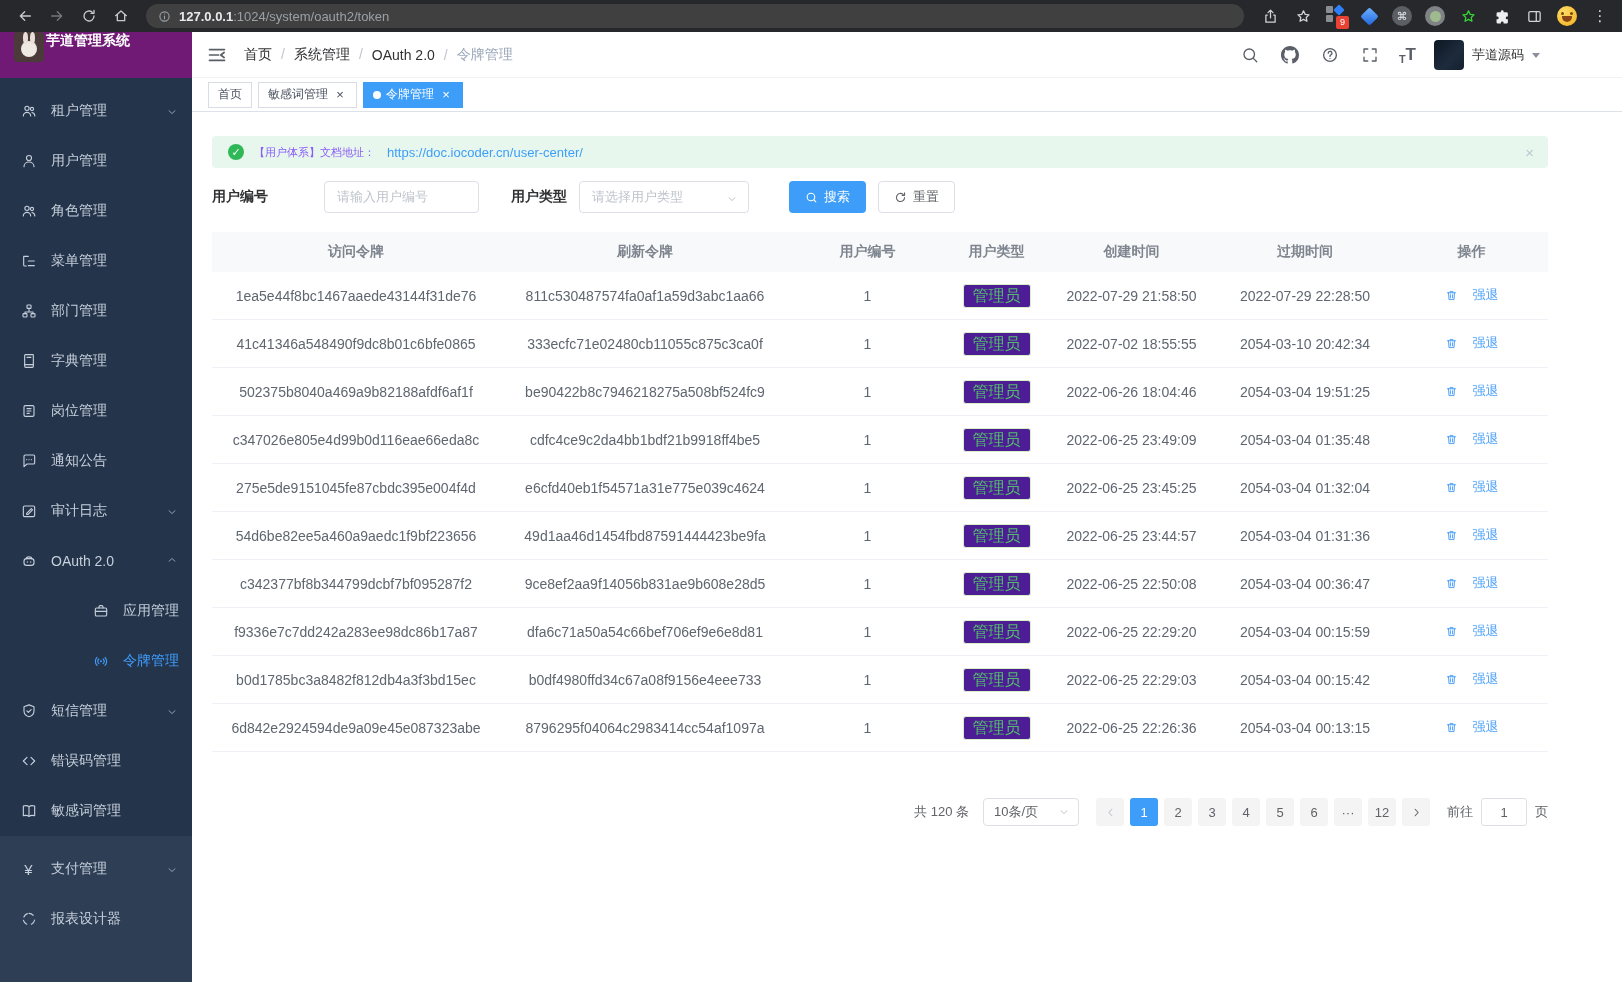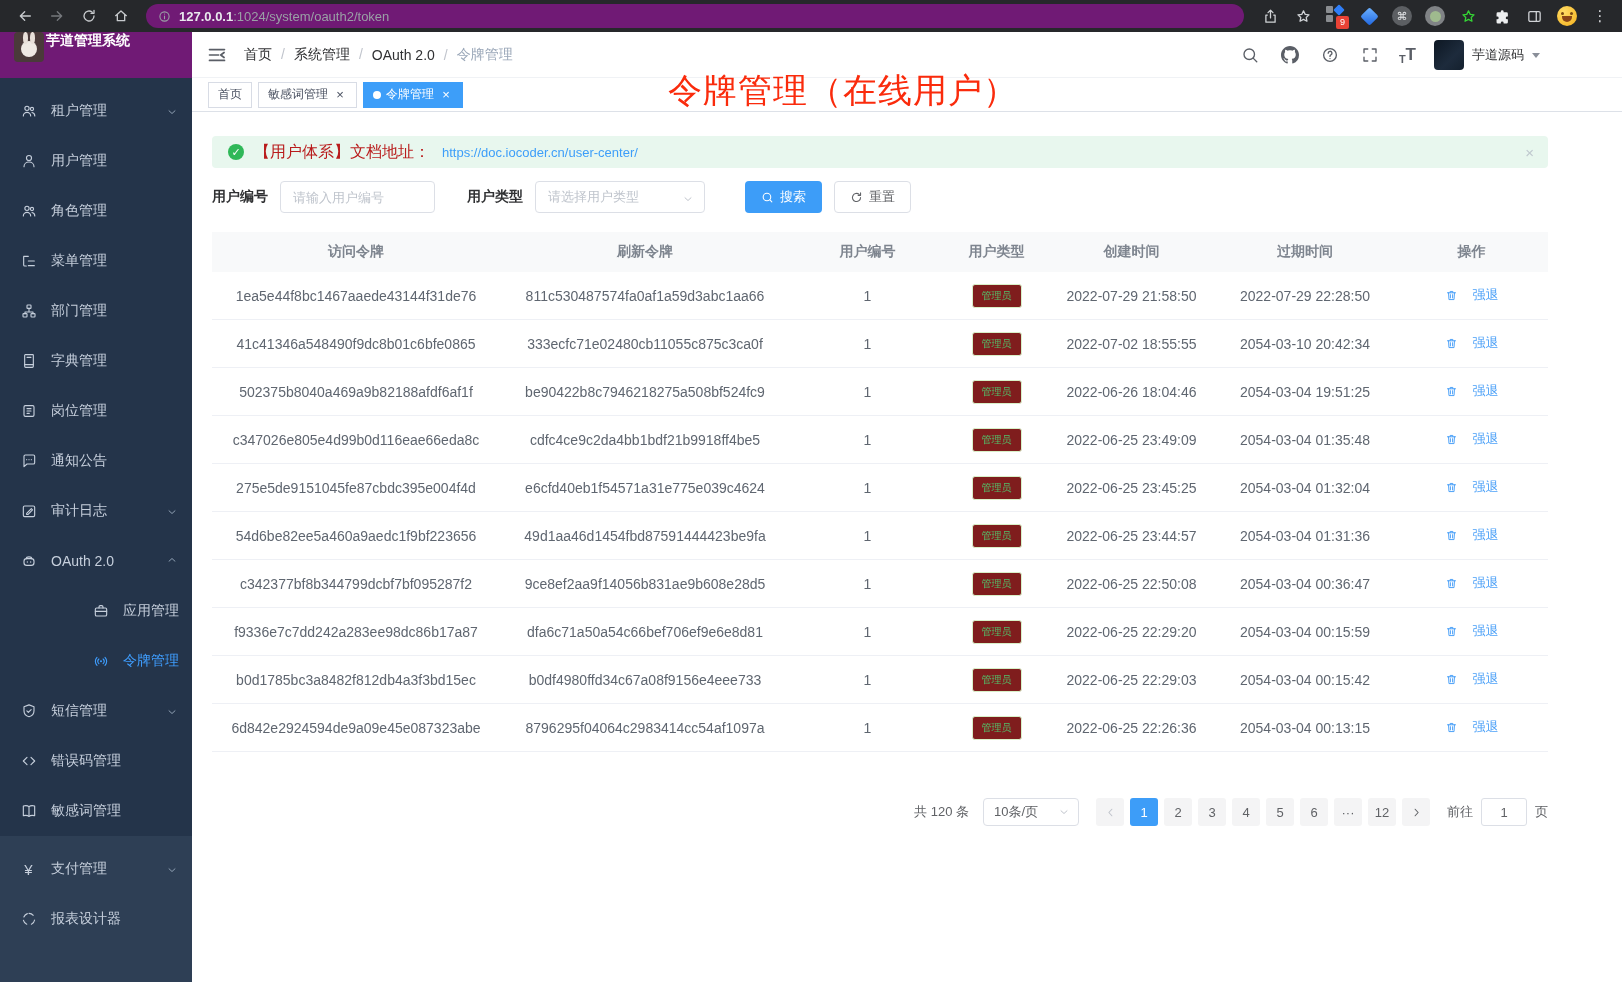--- a/index.html
+++ b/index.html
@@ -3,21 +3,21 @@
 <meta charset="utf-8">
 <style>
   * { margin:0; padding:0; box-sizing:border-box; }
   html,body { width:1622px; height:982px; overflow:hidden; font-family:"Liberation Sans","DejaVu Sans",sans-serif; background:#fff; }
 
   
   .browser-bar { height:32px; background:#26282b; display:flex; align-items:center; padding:0 10px; gap:2px; }
   .nav-btn { width:30px; height:28px; display:flex; align-items:center; justify-content:center; color:#c7cacd; flex:0 0 auto; }
   .nav-btn svg { width:16px; height:16px; stroke:currentColor; fill:none; stroke-width:2; stroke-linecap:round; stroke-linejoin:round; }
   .nav-btn.dim { color:#75787c; }
-  .omnibox { flex:1 1 auto; max-width:1150px; height:24px; border-radius:12px; background:#701a75; display:flex; align-items:center; padding:0 12px; gap:8px; margin:0 8px; }
+  .omnibox { flex:1 1 auto; max-width:1150px; height:24px; border-radius:12px; background:#404040; display:flex; align-items:center; padding:0 12px; gap:8px; margin:0 8px; }
   .omnibox .info-ic { color:#9aa0a6; display:flex; }
   .omnibox .info-ic svg { width:13px; height:13px; stroke:currentColor; fill:none; stroke-width:2; stroke-linecap:round; }
   .url { font-size:13px; color:#e8eaed; white-space:nowrap; }
   .url .sec { color:#9aa0a6; }
   .chrome-right { display:flex; align-items:center; gap:9px; margin-left:4px; }
   .chrome-ic { width:24px; height:24px; display:flex; align-items:center; justify-content:center; color:#d0d3d6; position:relative; }
   .chrome-ic svg { width:17px; height:17px; stroke:currentColor; fill:none; stroke-width:1.8; stroke-linecap:round; stroke-linejoin:round; }
   .ext-cluster { width:20px; height:20px; position:relative; }
   .ext-cluster .sq { position:absolute; width:7px; height:7px; background:#8a8d91; border-radius:1px; }
   .ext-cluster .sq.a { left:0; top:0; }
@@ -81,45 +81,45 @@
   .tag { height:26px; display:flex; align-items:center; gap:5px; padding:0 9px; border:1px solid #d8dce5; background:#fff; color:#495060; font-size:12px; cursor:pointer; white-space:nowrap; }
   .tag.active { background:#3d9ef9; border-color:#3d9ef9; color:#fff; }
   .tag-dot { width:8px; height:8px; border-radius:50%; background:#fff; }
   .tag-close { font-size:13px; line-height:13px; width:14px; height:14px; text-align:center; border-radius:50%; }
 
   .annotation { position:absolute; left:476px; top:36px; font-size:34px; font-weight:500; color:#fa2b0c; z-index:20; white-space:nowrap; letter-spacing:1px; }
 
   .content { padding:24px 0 0 20px; width:1356px; }
   .alert { width:1336px; height:32px; background:#e8f7ee; border-radius:4px; display:flex; align-items:center; padding:0 16px; gap:10px; position:relative; }
   .check-ic { width:16px; height:16px; border-radius:50%; background:#2fb858; color:#fff; font-size:11px; display:flex; align-items:center; justify-content:center; flex:0 0 16px; }
-  .alert-text { font-size:16px; color:#b91c1c; }
+  .alert-text { font-size:11px; color:#8b5cf6; }
   .alert-link { font-size:13px; color:#3d9ef9; text-decoration:none; margin-left:2px; }
   .alert-close { position:absolute; right:14px; top:50%; transform:translateY(-50%); color:#bfc8ce; font-size:15px; cursor:pointer; }
 
   .filter-row { margin-top:13px; display:flex; align-items:center; }
   .f-label { font-size:14px; font-weight:bold; color:#303133; margin-right:12px; white-space:nowrap; }
-  .f-input { width:155px; height:32px; border:1px solid #dcdfe6; border-radius:4px; padding:0 12px; font-size:13px; color:#606266; font-family:Liberation Sans, sans-serif; }
+  .f-input { width:155px; height:32px; border:1px solid #dcdfe6; border-radius:4px; padding:0 12px; font-size:13px; color:#606266; font-family:Liberation Serif, serif;margin-left:44px; }
   .f-input::placeholder { color:#bfc4cc; }
   .f-select { width:170px; height:32px; border:1px solid #dcdfe6; border-radius:4px; padding:0 10px 0 12px; display:flex; align-items:center; justify-content:space-between; cursor:pointer; margin-right:8px; }
   .f-select .ph { font-size:13px; color:#bfc4cc; }
   .f-select .chev { width:12px; height:12px; color:#c0c4cc; }
   .f-select .chev svg { width:12px; height:12px; stroke:currentColor; fill:none; stroke-width:2; stroke-linecap:round; stroke-linejoin:round; }
   .gap32 { width:32px; flex:0 0 32px; }
   .gap12 { width:12px; flex:0 0 12px; }
   .btn { height:32px; border-radius:4px; display:flex; align-items:center; gap:6px; padding:0 15px; font-size:13px; cursor:pointer; border:1px solid transparent; }
   .btn svg { width:13px; height:13px; stroke:currentColor; fill:none; stroke-width:2; stroke-linecap:round; stroke-linejoin:round; }
   .btn.primary { background:#3d9df8; color:#fff; }
   .btn.plain { background:#fff; border-color:#dcdfe6; color:#606266; }
 
   .table { margin-top:19px; width:1336px; font-size:14px; }
   .trow { display:grid; grid-template-columns:288px 290px 155px 103px 167px 180px 153px; align-items:center; }
   .thead { background:#f8f9fa; height:40px; color:#7e858f; font-weight:bold; }
   .th, .td { text-align:center; padding:0 4px; white-space:nowrap; overflow:hidden; }
   .tbody .trow { height:48px; border-bottom:1px solid #eef0f5; color:#5f6670; }
-  .badge { display:inline-block; padding:0 9px; height:24px; line-height:22px; background:#7f1d1d; border:1px solid #d8f0c8; border-radius:3px; color:#53c06a; font-size:10px; }
+  .badge { display:inline-block; padding:0 9px; height:24px; line-height:22px; background:#4c1d95; border:1px solid #d8f0c8; border-radius:3px; color:#53c06a; font-size:16px; }
   .op-link { display:inline-flex; align-items:center; gap:15px; color:#4ba0f8; font-size:13px; cursor:pointer; }
   .op-link svg { width:13px; height:13px; stroke:currentColor; fill:none; stroke-width:1.8; stroke-linecap:round; stroke-linejoin:round; }
 
   .pagination { width:1336px; margin-top:46px; display:flex; justify-content:flex-end; align-items:center; gap:14px; font-size:13px; color:#606266; }
   .pg-select { width:96px; height:28px; border:1px solid #dcdfe6; border-radius:4px; display:flex; align-items:center; justify-content:space-between; padding:0 8px 0 10px; cursor:pointer; }
   .pg-select .chev { width:12px; height:12px; color:#c0c4cc; }
   .pg-select .chev svg { width:12px; height:12px; stroke:currentColor; fill:none; stroke-width:2; stroke-linecap:round; stroke-linejoin:round; }
   .pager { display:flex; align-items:center; }
   .page-btn { min-width:28px; height:28px; margin:0 3px; border:none; border-radius:3px; background:#f4f4f5; color:#606266; font-size:13px; font-family:inherit; display:flex; align-items:center; justify-content:center; cursor:pointer; padding:0 6px; }
   .page-btn.active { background:#3d9df8; color:#fff; }
@@ -422,21 +422,20 @@
             </svg>
           </span>
           <span class="mi-label">报表设计器</span>
 
         </div>
 
     </nav>
   </aside>
 
   <div class="main">
-    <div class="annotation">令牌管理（在线用户）</div>
 
     <div class="navbar">
       <span class="hamburger">
           <svg viewBox="0 0 24 24">
             <path d="M3 5.5h18M3 12h11M3 18.5h18M20.5 9l-4 3 4 3"></path>
           </svg>
         </span>
       <div class="breadcrumb">
 
           <span class="bc-item">首页</span>

